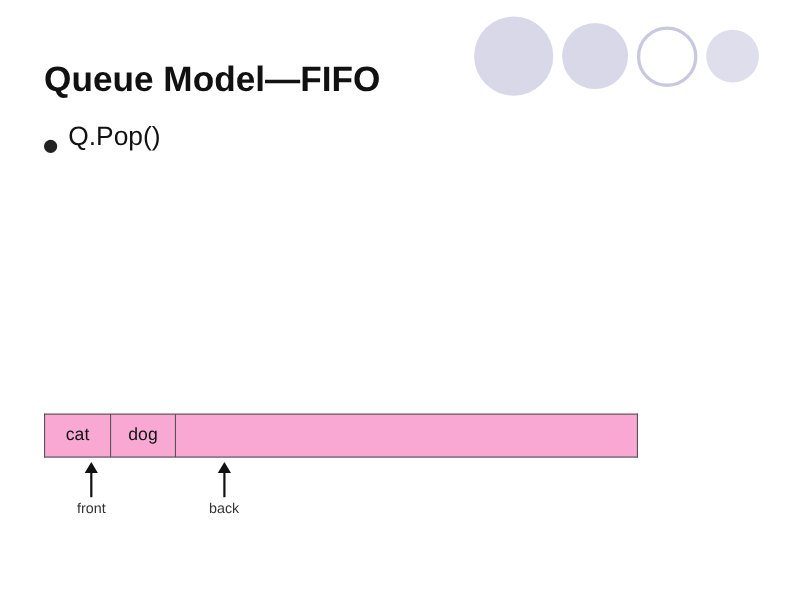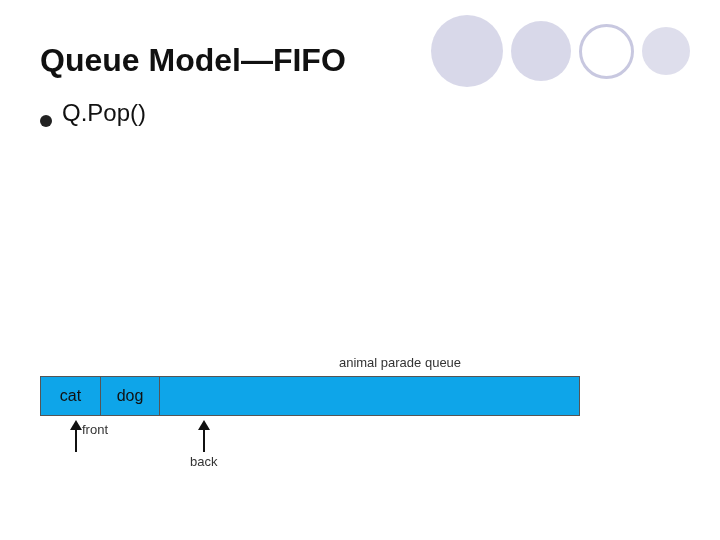--- a/index.html
+++ b/index.html
@@ -10,21 +10,21 @@
       background: #ffffff;
       font-family: Arial, sans-serif;
       overflow: hidden;
       position: relative;
     }
 
     .slide {
       width: 720px;
       height: 540px;
       position: relative;
-      padding: 32px 40px;
+      padding: 44px 40px;
     }
 
     
     .circles-container {
       position: absolute;
       top: 15px;
       right: 30px;
       display: flex;
       align-items: center;
       gap: 8px;
@@ -116,38 +116,38 @@
 
     .queue-cell {
       width: 60px;
       height: 40px;
       border: 1.5px solid #555;
       display: flex;
       align-items: center;
       justify-content: center;
       font-size: 16px;
       color: #111;
-      background: #0ea5e9;
+      background: #f9a8d4;
       flex-shrink: 0;
     }
 
     
     .arrows-row {
       display: flex;
       align-items: flex-start;
       margin-top: 4px;
       position: relative;
     }
 
     .arrow-front {
       position: absolute;
       left: 30px;
       display: flex;
-      flex-direction: row;
-      align-items: flex-start;
+      flex-direction: column;
+      align-items: center;
     }
 
     .arrow-back {
       position: absolute;
       left: 150px;
       display: flex;
       flex-direction: column;
     }
 
     .arrow-up {
@@ -189,21 +189,20 @@
   </div>
 
   <h1 class="title">Queue Model—FIFO</h1>
 
   <div class="bullet-section">
     <div class="bullet-dot"></div>
     <span class="bullet-text">Q.Pop()</span>
   </div>
 
   <div class="diagram-area">
-    <div class="queue-label">animal parade queue</div>
 
     <div class="queue-row">
 
       <div class="queue-cell" style="border-right: none;">
         <span>cat</span>
       </div>
 
       <div class="queue-cell" style="border-right: 1.5px solid #555;">
         <span>dog</span>
       </div>

